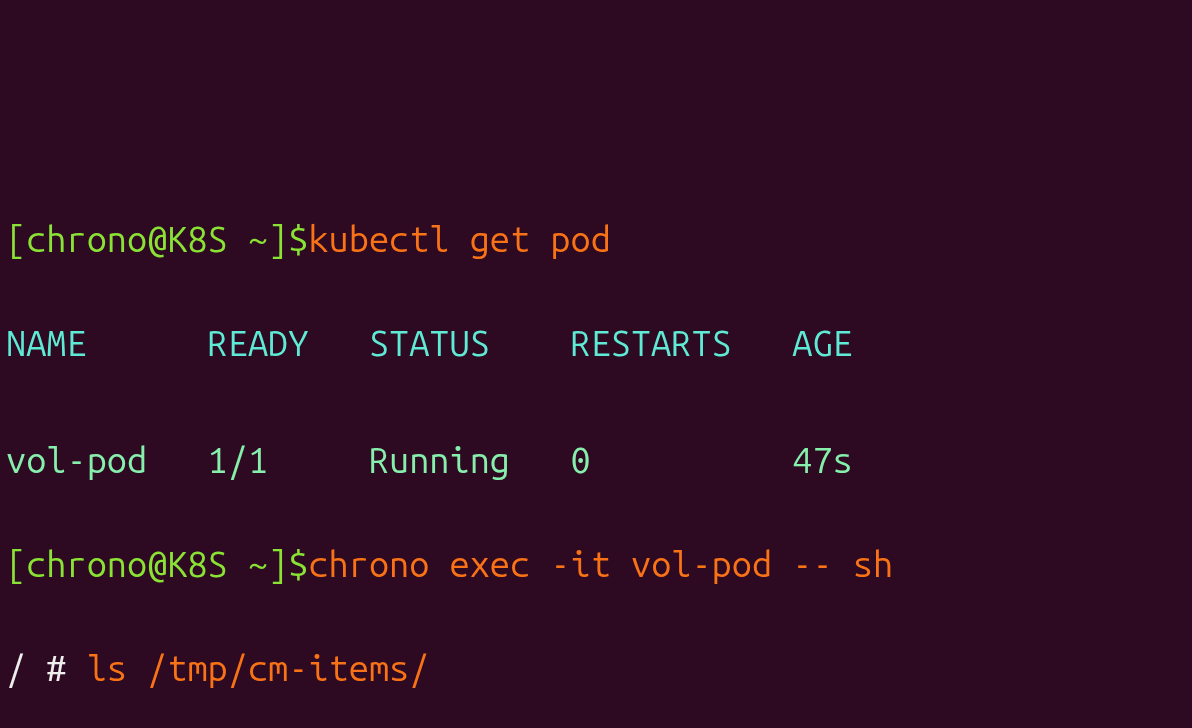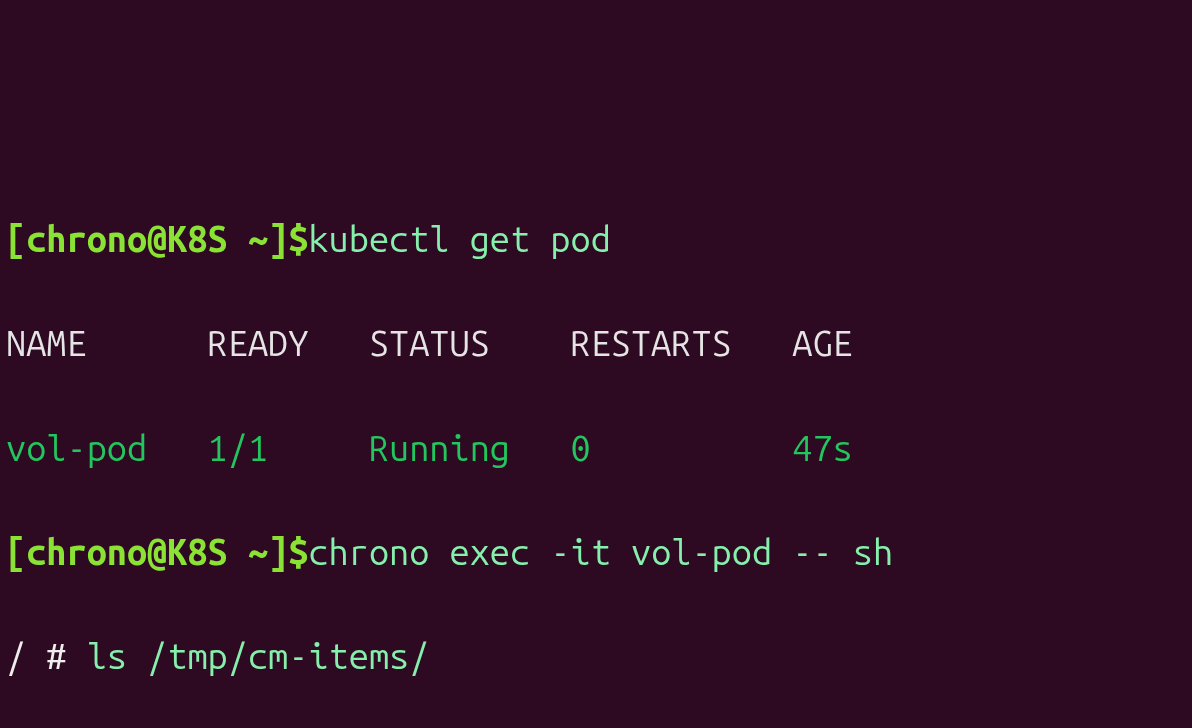--- a/index.html
+++ b/index.html
@@ -14,30 +14,31 @@
       font-size: 36px;
       line-height: 1.45;
       padding: 4px 6px;
       width: 1192px;
       height: 728px;
       overflow: hidden;
       white-space: pre;
     }
     .prompt {
       color: #8ae234;
-      font-weight: bold;
+      font-weight: normal;
     }
     .command {
-      color: #86efac;
+      color: #f97316;
     }
     .header {
-      color: #e5e5e5;
+      color: #5eead4;
     }
     .row {
-      color: #22c55e;
+      color: #86efac;
+      margin-top: 12px;
     }
     .shell-prompt {
       color: #eeeeec;
     }
     .line {
       display: block;
     }
   </style>
 </head>
 <body>

